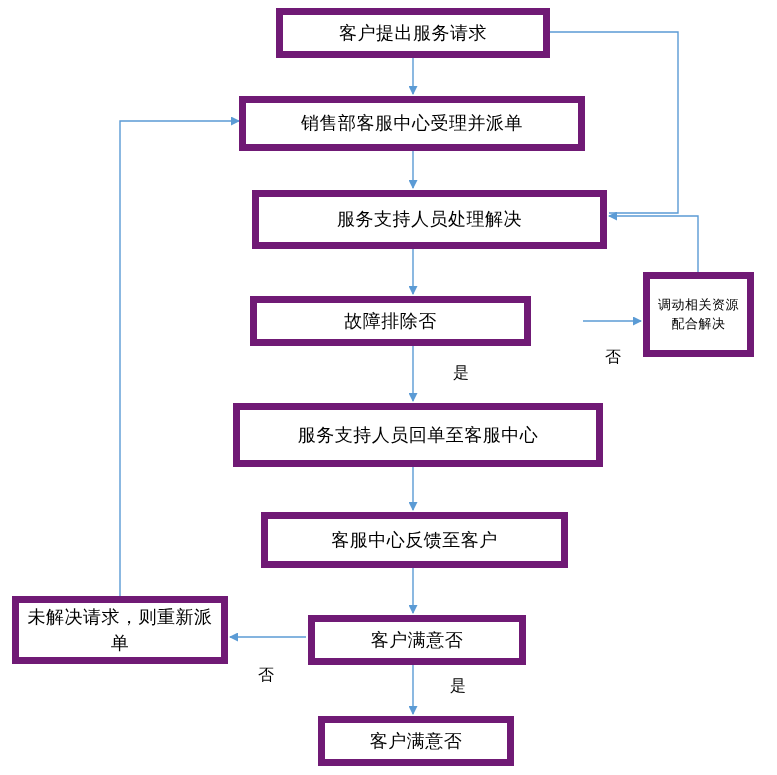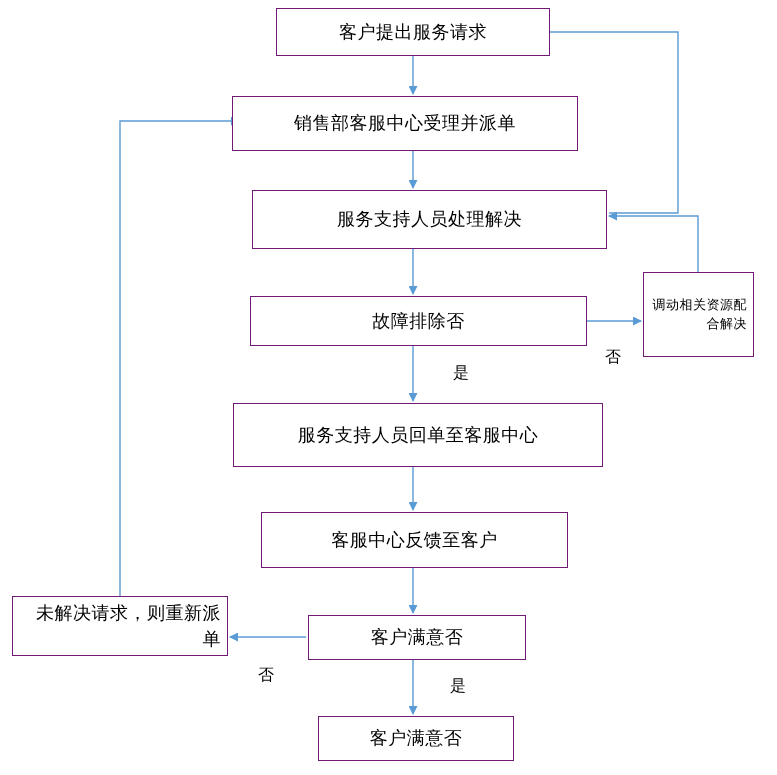--- a/index.html
+++ b/index.html
@@ -13,26 +13,26 @@
   #canvas {
     position: relative;
     width: 777px;
     height: 775px;
     background: #ffffff;
     overflow: hidden;
   }
   .node {
     position: absolute;
     box-sizing: border-box;
-    border: 1px solid #701a75;
+    border: 7px solid #701a75;
     background: #ffffff;
     display: flex;
     align-items: center;
     justify-content: center;
-    text-align: right;
+    text-align: center;
     color: #000000;
     font-size: 18px;
     line-height: 1.45;
     letter-spacing: 0.5px;
     padding: 18px 6px;
   }
   .edge-label {
     position: absolute;
     font-size: 16px;
     color: #000000;
@@ -83,49 +83,49 @@
       <path d="M550,32 L678,32 L678,213 L609,213" marker-end="none"></path>
 
       <path d="M120,596 L120,121 L239,121"></path>
     </g>
   </svg>
 
   <div class="node" style="left:276px; top:8px; width:274px; height:48px;">
     <span>客户提出服务请求</span>
   </div>
 
-  <div class="node" style="left:232px; top:96px; width:346px; height:55px;">
+  <div class="node" style="left:239px; top:96px; width:346px; height:55px;">
     <span>销售部客服中心受理并派单</span>
   </div>
 
   <div class="node" style="left:252px; top:190px; width:355px; height:59px;">
     <span>服务支持人员处理解决</span>
   </div>
 
-  <div class="node" style="left:250px; top:296px; width:337px; height:50px;">
+  <div class="node" style="left:250px; top:296px; width:281px; height:50px;">
     <span>故障排除否</span>
   </div>
 
   <div class="node" style="left:643px; top:272px; width:111px; height:85px; font-size:13px;">
     <span>调动相关资源配合解决</span>
   </div>
 
   <div class="node" style="left:233px; top:403px; width:370px; height:64px;">
     <span>服务支持人员回单至客服中心</span>
   </div>
 
   <div class="node" style="left:261px; top:512px; width:307px; height:56px;">
     <span>客服中心反馈至客户</span>
   </div>
 
   <div class="node" style="left:308px; top:615px; width:218px; height:45px;">
     <span>客户满意否</span>
   </div>
 
-  <div class="node" style="left:12px; top:596px; width:216px; height:60px;">
+  <div class="node" style="left:12px; top:596px; width:216px; height:68px;">
     <span>未解决请求，则重新派单</span>
   </div>
 
   <div class="node" style="left:318px; top:716px; width:196px; height:45px;">
     <span>客户满意否</span>
   </div>
 
   <div class="edge-label" style="left:605px; top:347px;">否</div>
   <div class="edge-label" style="left:453px; top:363px;">是</div>
   <div class="edge-label" style="left:258px; top:665px;">否</div>

